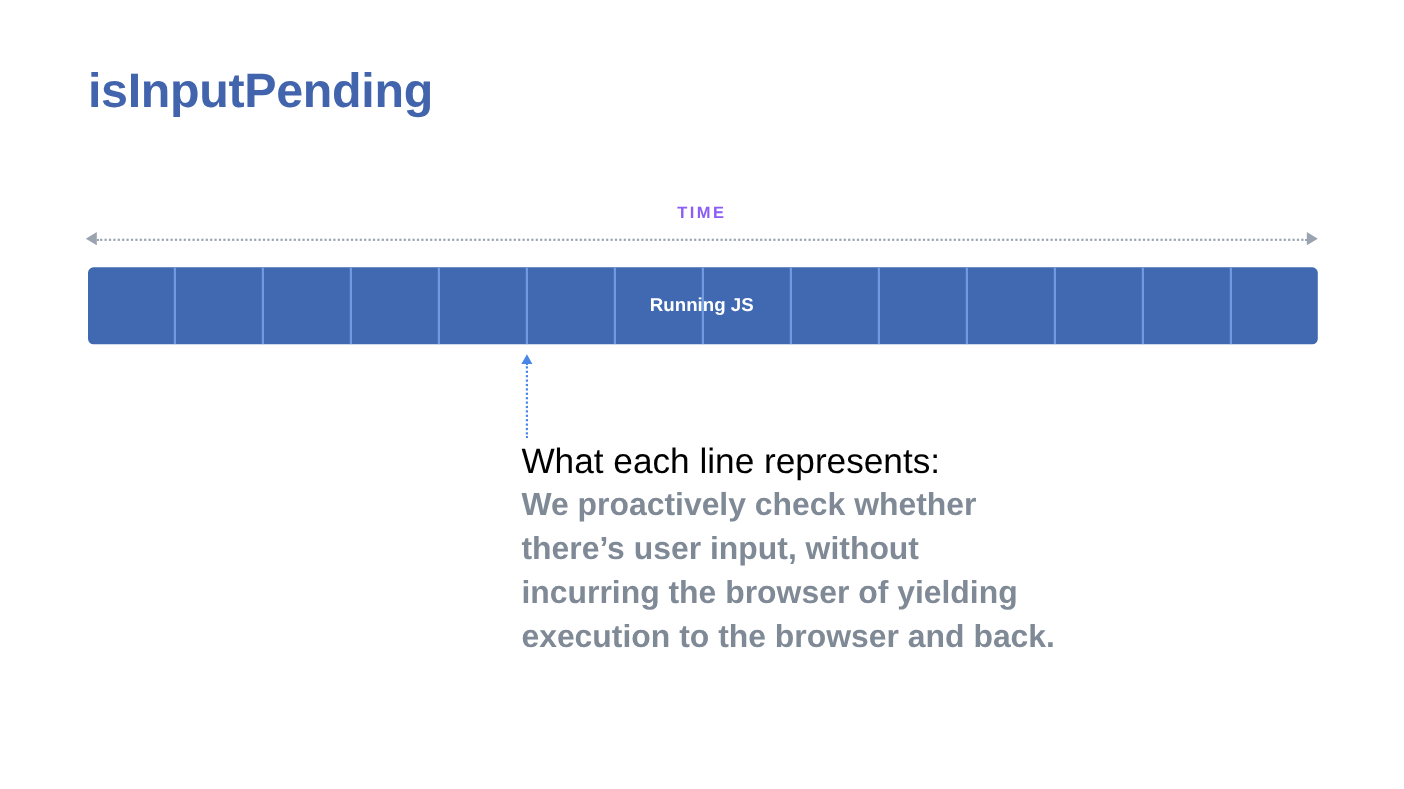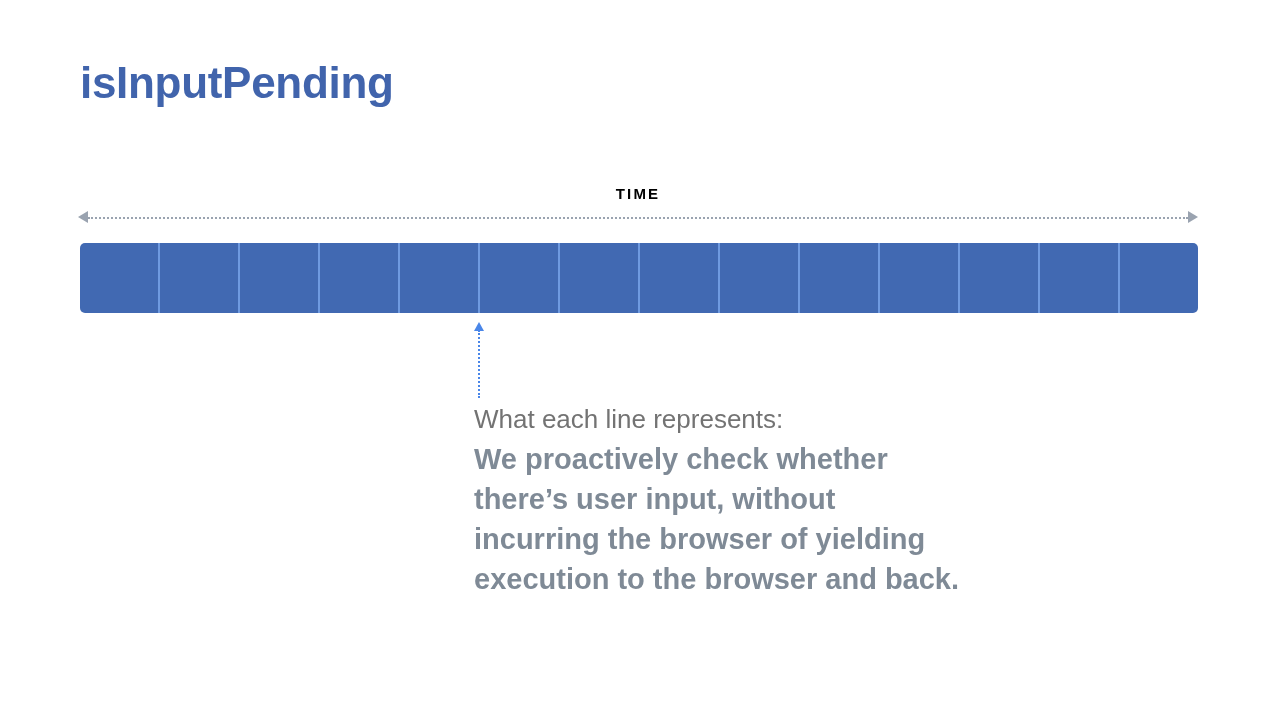--- a/index.html
+++ b/index.html
@@ -34,21 +34,21 @@
   
   .time-label {
     position: absolute;
     left: 0;
     top: 185px;
     width: 1276px;
     text-align: center;
     font-size: 15px;
     font-weight: bold;
     letter-spacing: 2.2px;
-    color: #000000;
+    color: #8b5cf6;
   }
 
   .time-axis {
     position: absolute;
     left: 78px;
     top: 208px;
     width: 1120px;
     height: 20px;
   }
 
@@ -136,22 +136,22 @@
   }
 
   
   .caption {
     position: absolute;
     left: 474px;
     top: 399px;
     width: 520px;
   }
   .caption-heading {
-    font-size: 26px;
-    color: #737373;
+    font-size: 32px;
+    color: #000000;
     line-height: 40px;
     white-space: nowrap;
   }
   .caption-body {
     font-size: 29px;
     color: #7f8a96;
     line-height: 40px;
   }
   .caption-body .line { display: block; white-space: nowrap; font-weight: bold; }
 </style>
@@ -180,20 +180,23 @@
     <div class="segment"></div>
     <div class="segment"></div>
     <div class="segment"></div>
     <div class="segment"></div>
     <div class="segment"></div>
     <div class="segment"></div>
     <div class="segment"></div>
     <div class="segment"></div>
   </div>
 
+  <div class="bar-label">
+    <span>Running JS</span>
+  </div>
 
   <div class="connector">
     <span class="connector-arrow"></span>
     <span class="connector-line"></span>
   </div>
 
   <div class="caption">
     <div class="caption-heading">What each line represents:</div>
     <div class="caption-body">
       <span class="line">We proactively check whether</span>

